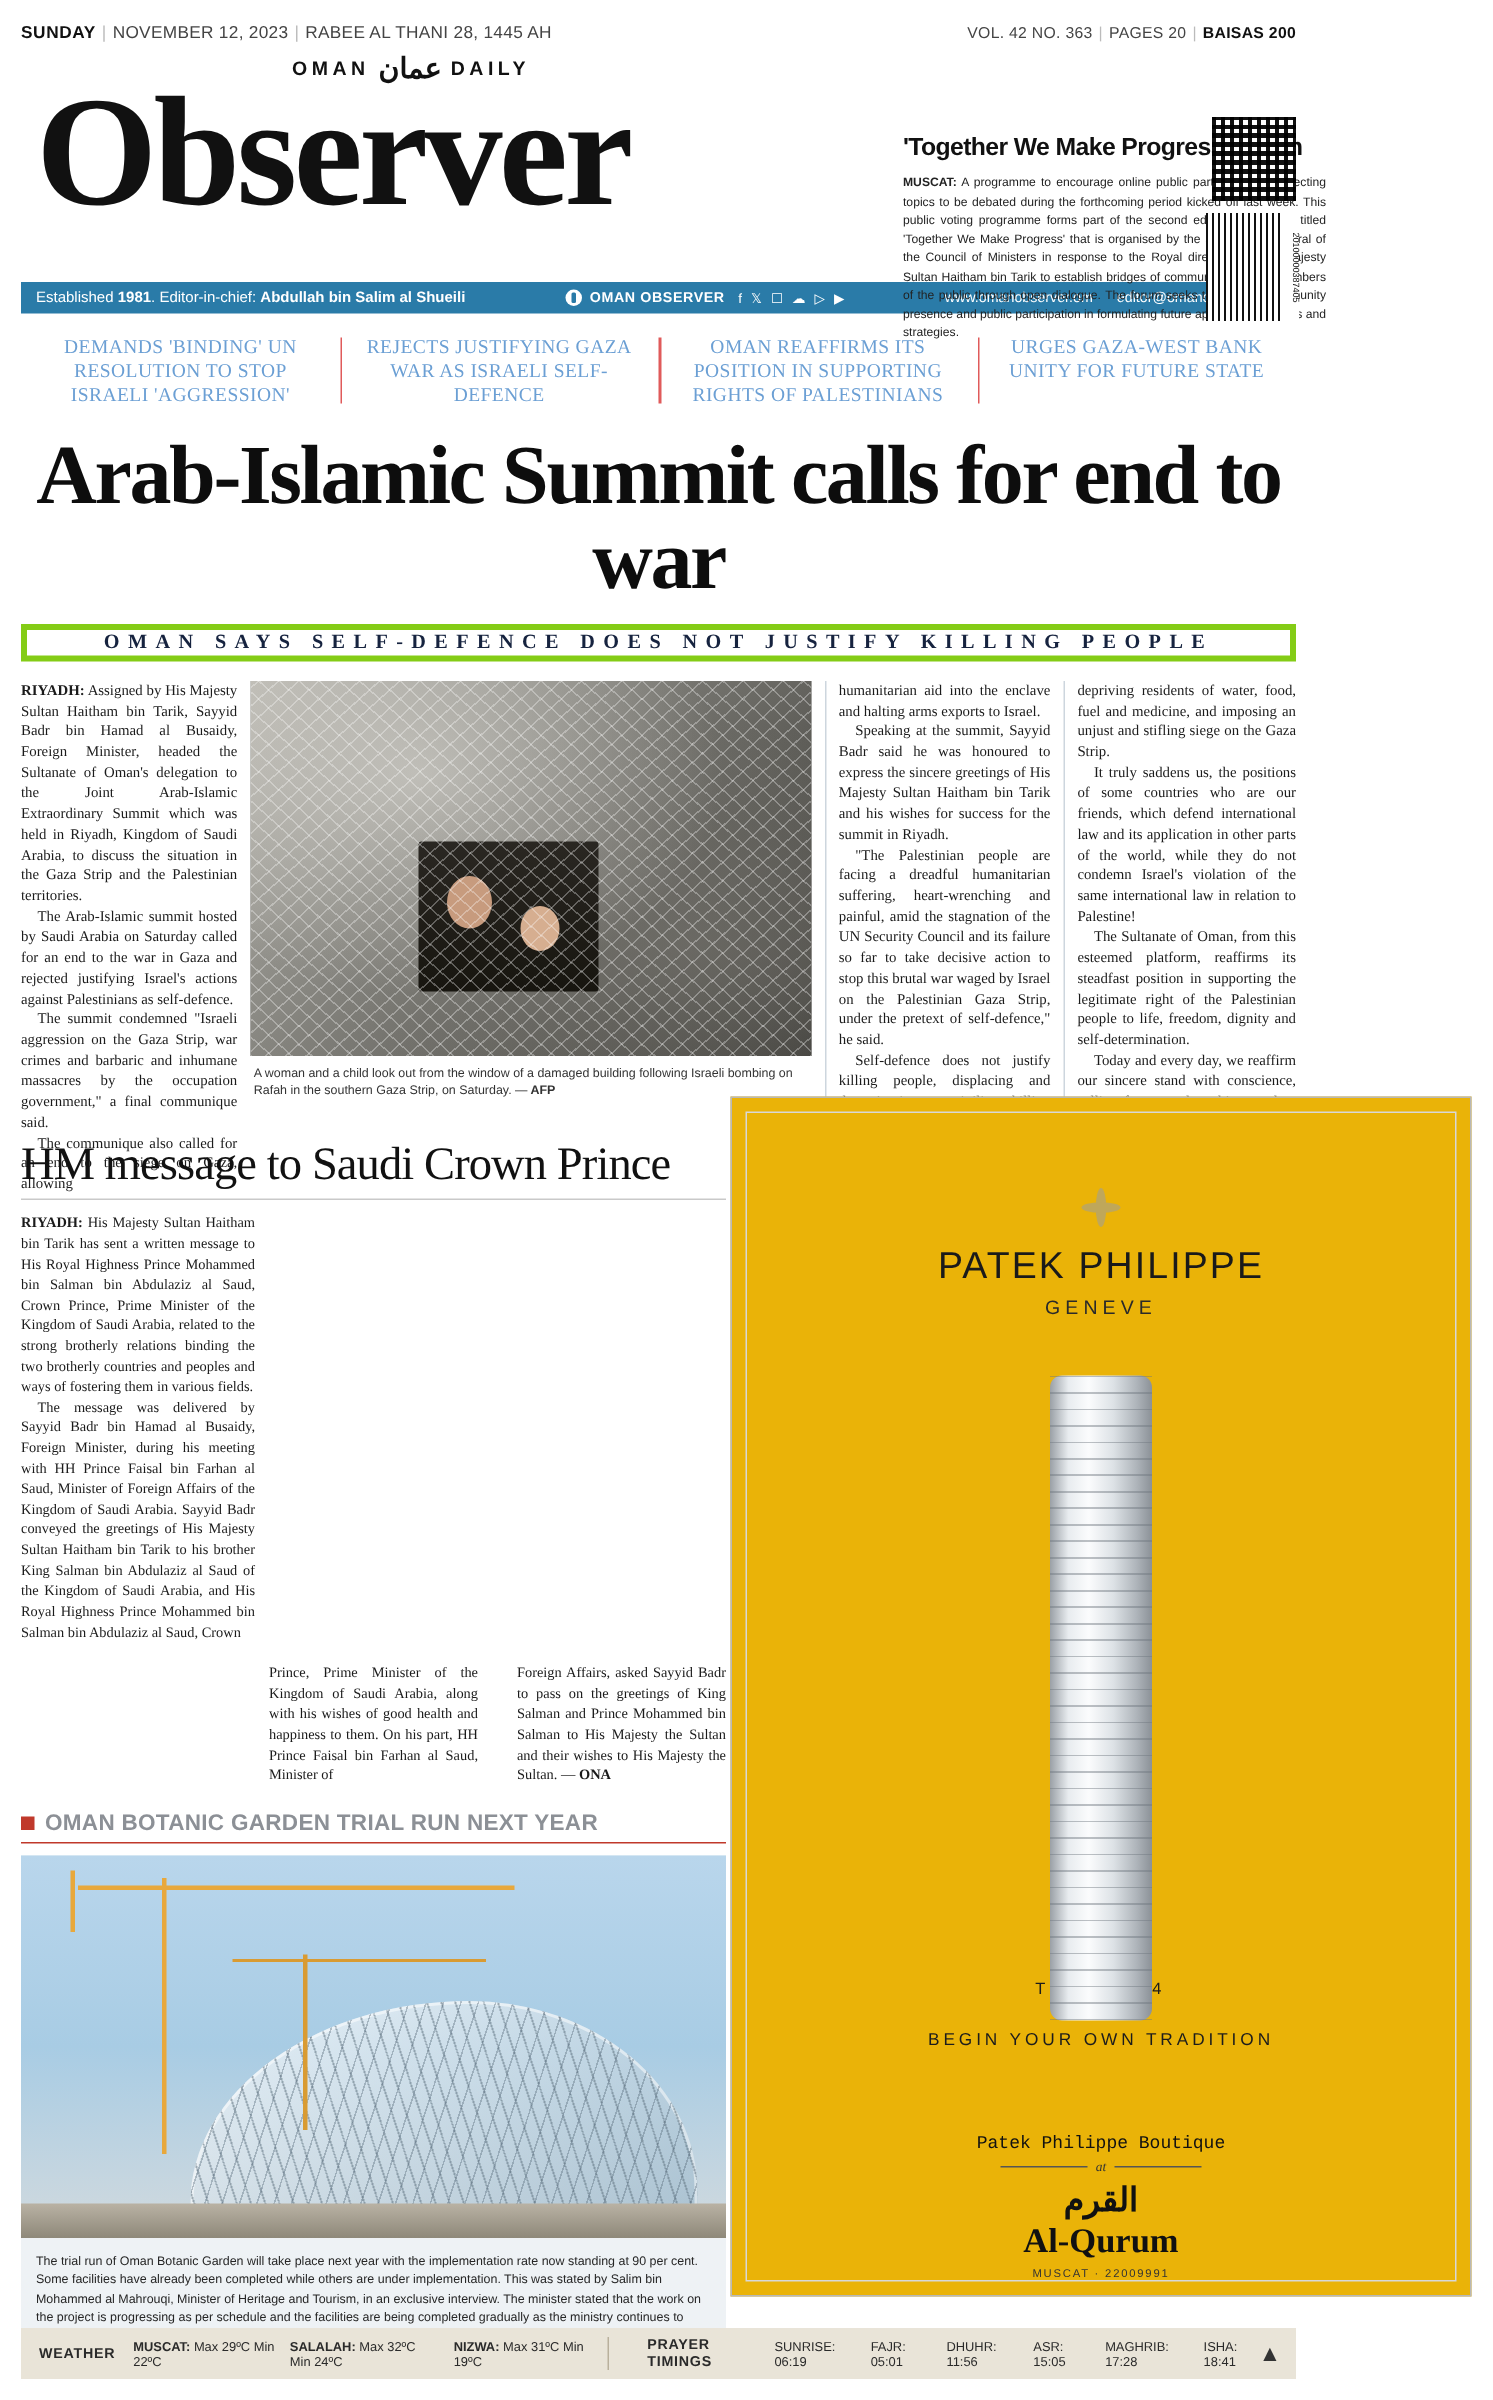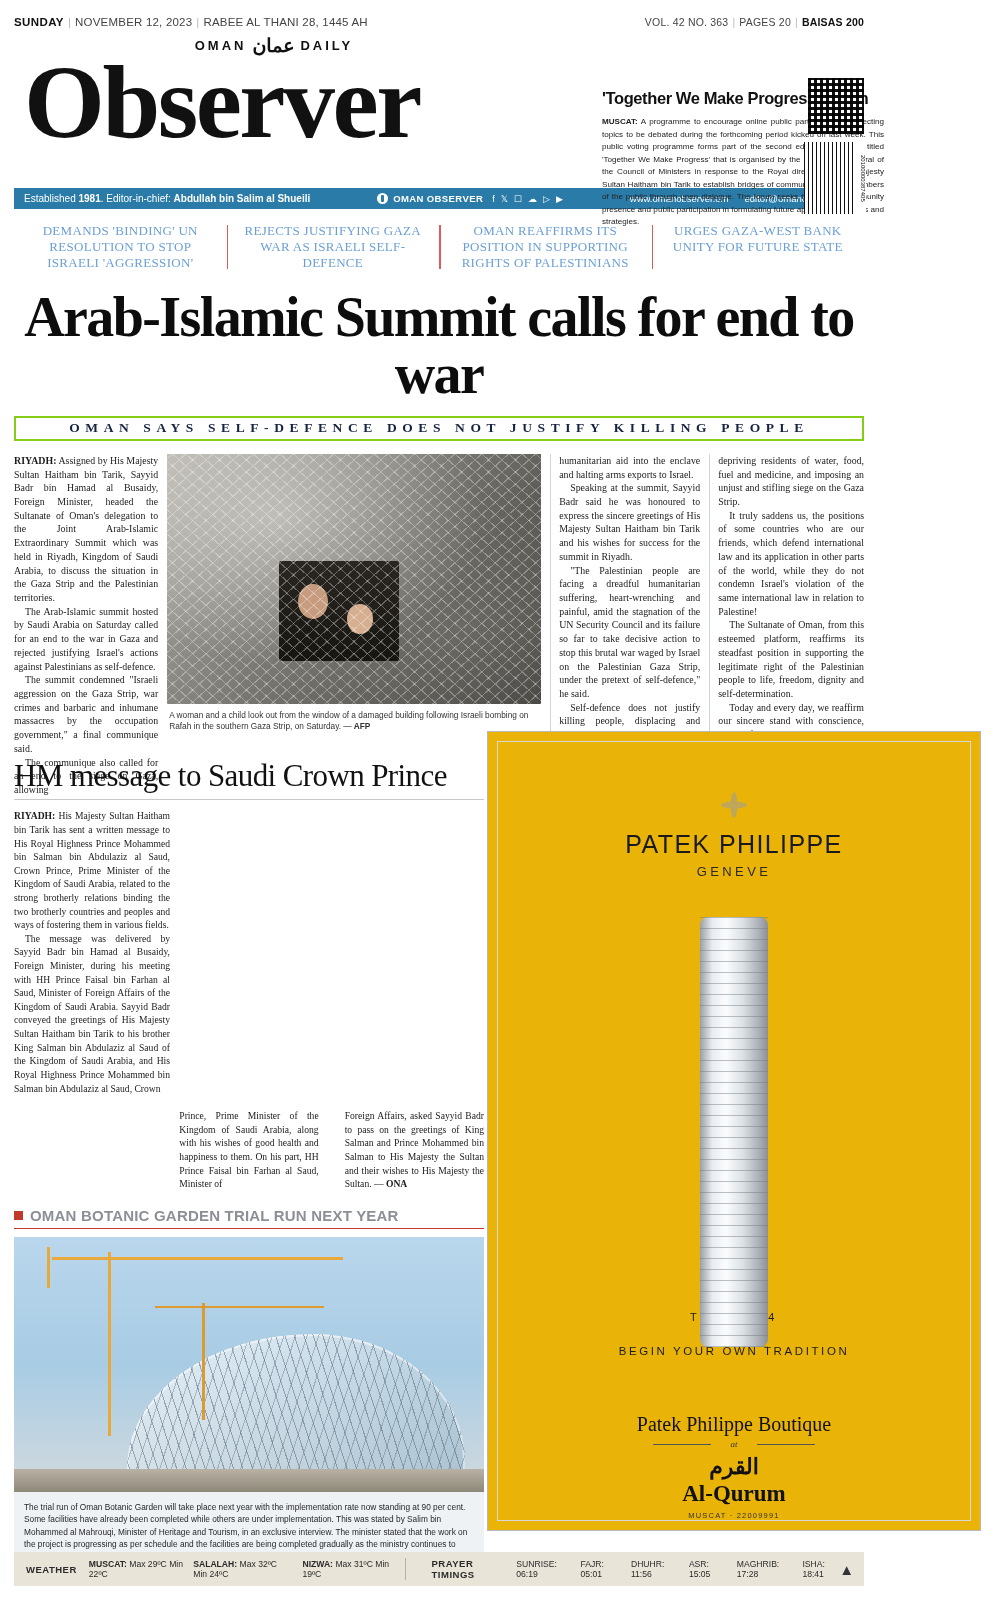--- a/index.html
+++ b/index.html
@@ -69,21 +69,21 @@
             font-family:"Liberation Serif", serif; font-size:13px;
             line-height:1.22; letter-spacing:.3px; padding:0 8px;
             position:relative; }
   .teaser + .teaser::before { content:""; position:absolute; left:0; top:2px;
             bottom:2px; width:1.6px; background:#e05a5a; }
 
   
   .headline { font-family:"Liberation Serif", serif; font-weight:bold;
               font-size:56px; line-height:1.02; letter-spacing:-1.6px;
               text-align:center; color:#0d0d0d; margin-top:18px; }
-  .kicker { border:2px solid #84cc16; margin-top:13px; height:25px;
+  .kicker { border:4px solid #84cc16; margin-top:13px; height:25px;
             display:flex; align-items:center; justify-content:center;
             font-family:"Liberation Serif", serif; font-size:13.5px;
             font-weight:bold; letter-spacing:5.6px; color:#16233f; }
 
   
   .lead { display:flex; gap:9px; margin-top:13px; height:290px; }
   .col { font-family:"Liberation Serif", serif; font-size:9.9px;
          line-height:1.385; color:#1b1b1b; text-align:justify; }
   .col p { text-indent:11px; }
   .col p:first-child { text-indent:0; }
@@ -231,21 +231,21 @@
       color:#cfd6cd; font-size:4.2px; letter-spacing:.3px; line-height:1.5; }
   .dial .hand { position:absolute; left:50%; top:50%; width:1.5px; height:30px;
       background:#e9e9e4; transform-origin:bottom center;
       transform:translate(-50%,-100%) rotate(28deg); }
   .dial .hand2 { position:absolute; left:50%; top:50%; width:1.5px; height:20px;
       background:#e9e9e4; transform-origin:bottom center;
       transform:translate(-50%,-100%) rotate(-105deg); }
   .ad-line1 { margin-top:34px; font-size:11px; letter-spacing:3.6px; color:#1c1c1c; }
   .ad-line2 { margin-top:22px; font-size:11.5px; letter-spacing:2.6px; color:#1c1c1c; }
   .boutique { margin-top:56px; text-align:center; }
-  .boutique .b1 { font-family:Liberation Serif, serif; font-size:20px; color:#111; }
+  .boutique .b1 { font-family:Liberation Mono, monospace; font-size:12px; color:#111; }
   .boutique .b2 { font-family:"Liberation Serif", serif; font-style:italic;
       font-size:9px; color:#333; position:relative; margin:3px 0 5px 0; }
   .boutique .b2::before, .boutique .b2::after { content:""; position:absolute;
       top:50%; width:58px; height:1px; background:#555; }
   .boutique .b2::before { left:16px; }
   .boutique .b2::after { right:16px; }
   .boutique .bar { font-size:22px; font-weight:bold; color:#111; letter-spacing:1px; }
   .boutique .b3 { font-family:"Liberation Serif", serif; font-size:23px;
       font-weight:bold; color:#111; margin-top:1px; }
   .boutique .b4 { font-size:7.5px; letter-spacing:1.2px; color:#333; margin-top:4px; }

